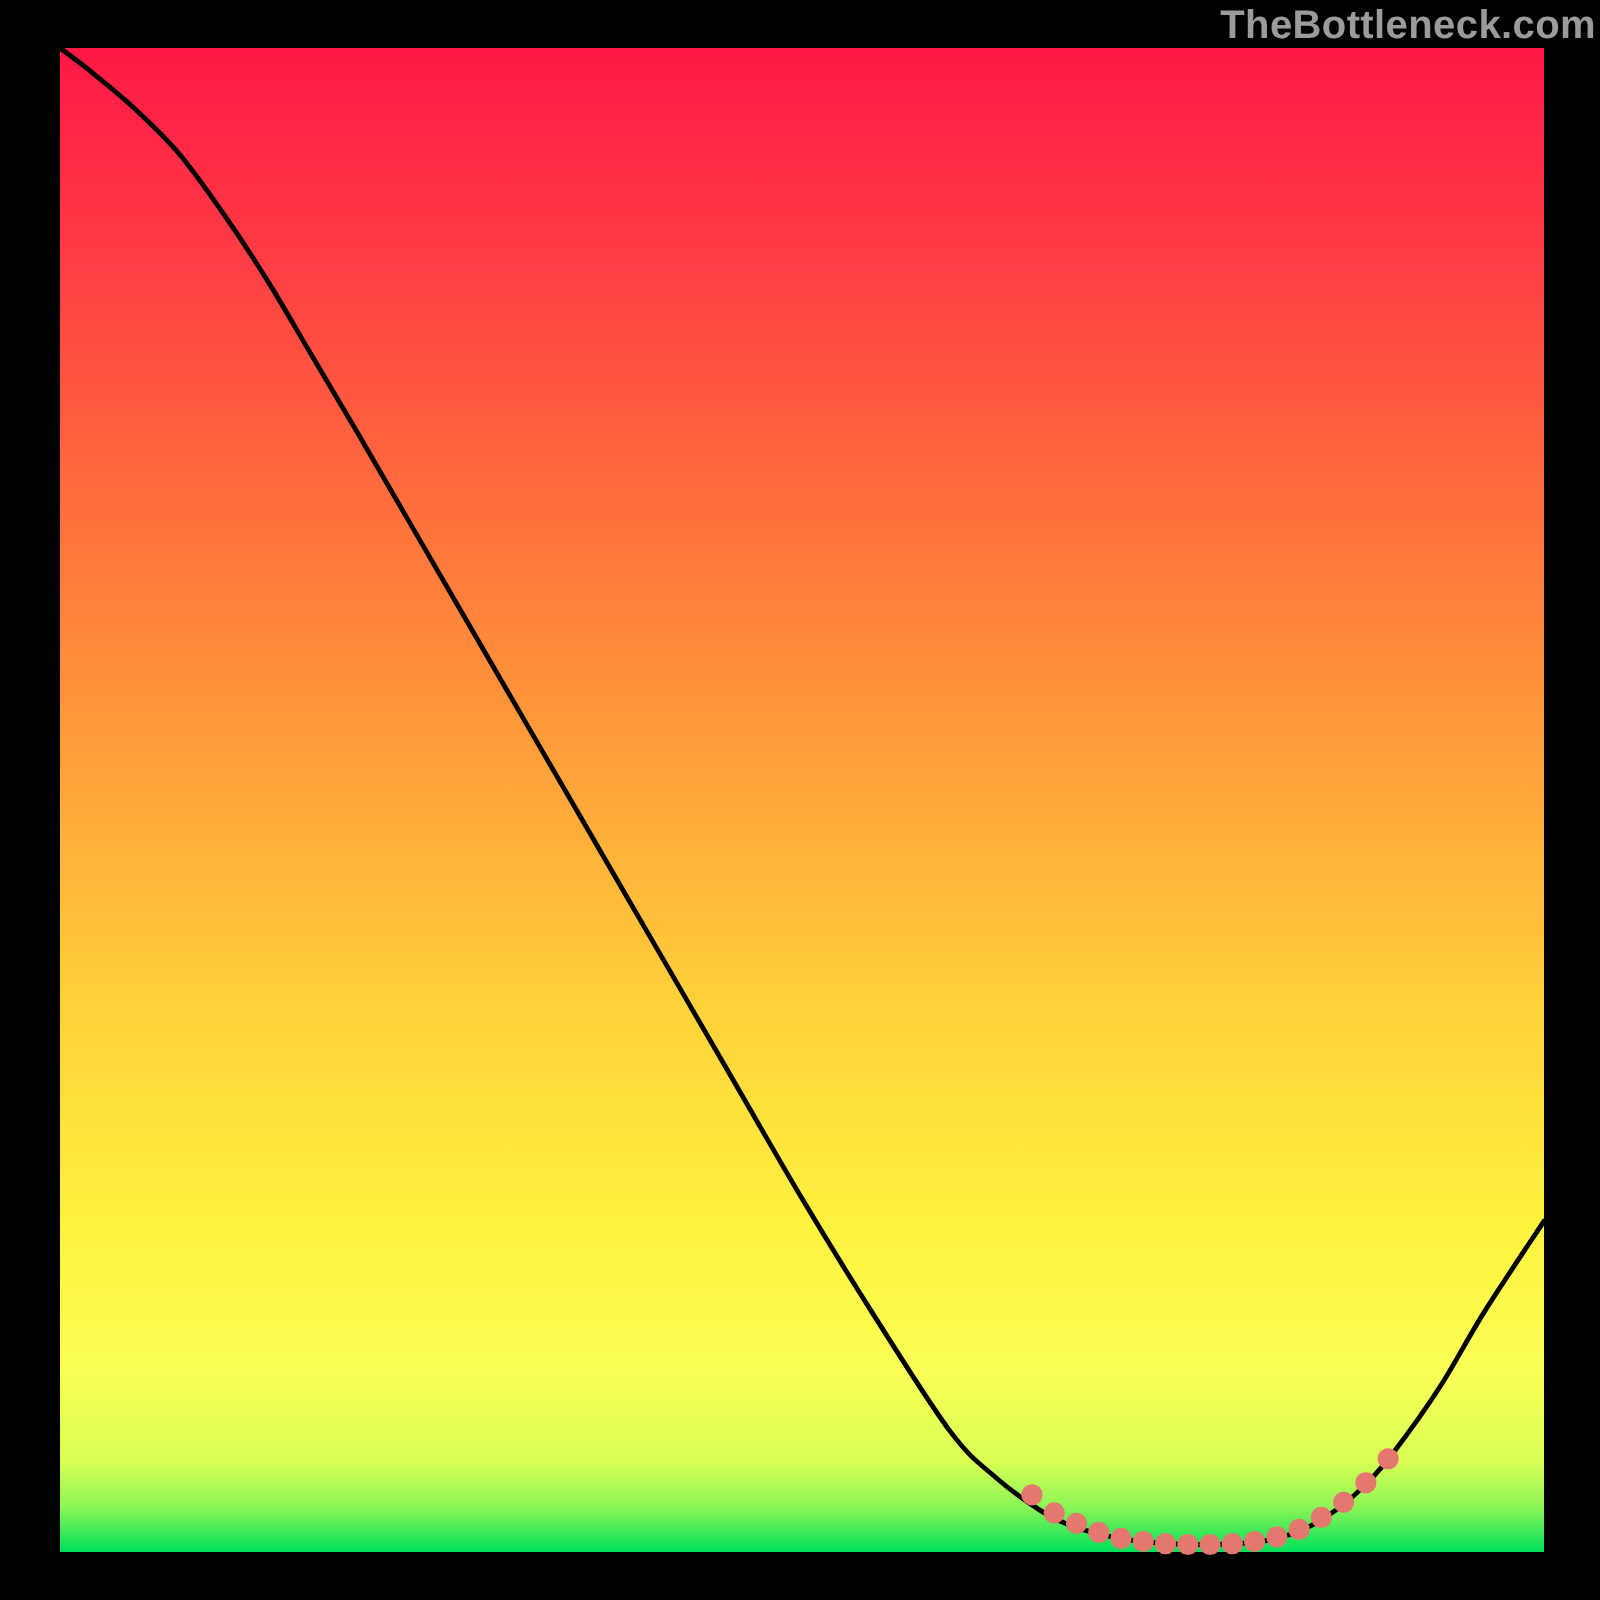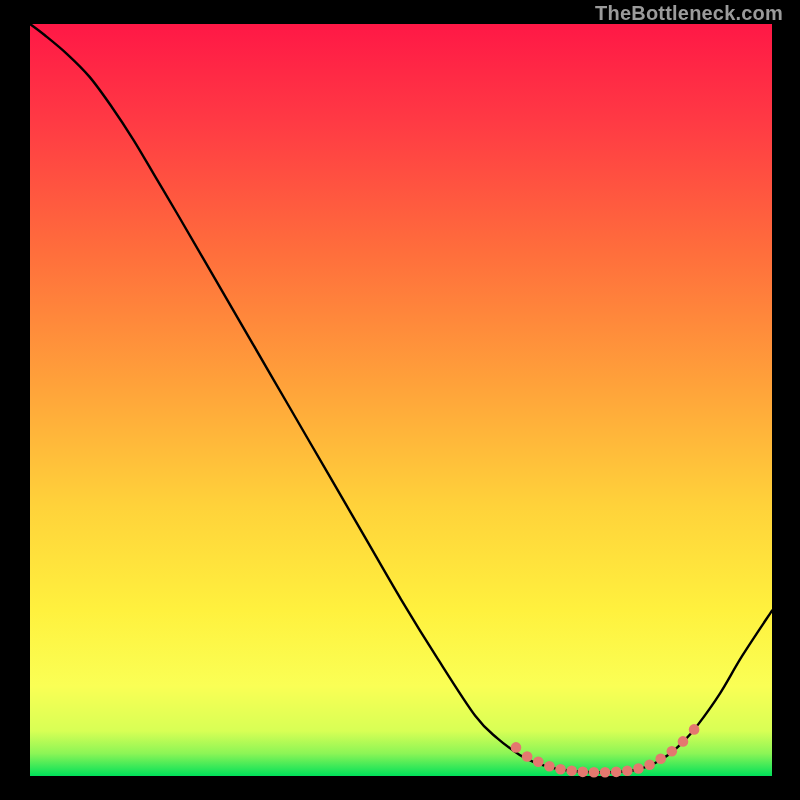--- a/index.html
+++ b/index.html
@@ -18,21 +18,21 @@
   svg.chart {
     position: absolute;
     left: 0;
     top: 0;
     width: 800px;
     height: 800px;
   }
   .watermark {
     position: absolute;
     top: 2px;
-    right: 17px;
+    right: 2px;
     font-family: Arial, Helvetica, sans-serif;
     font-size: 20px;
     font-weight: bold;
     color: #9b9b9b;
     letter-spacing: 0.2px;
     user-select: none;
   }
 </style>
 </head>
 <body>

